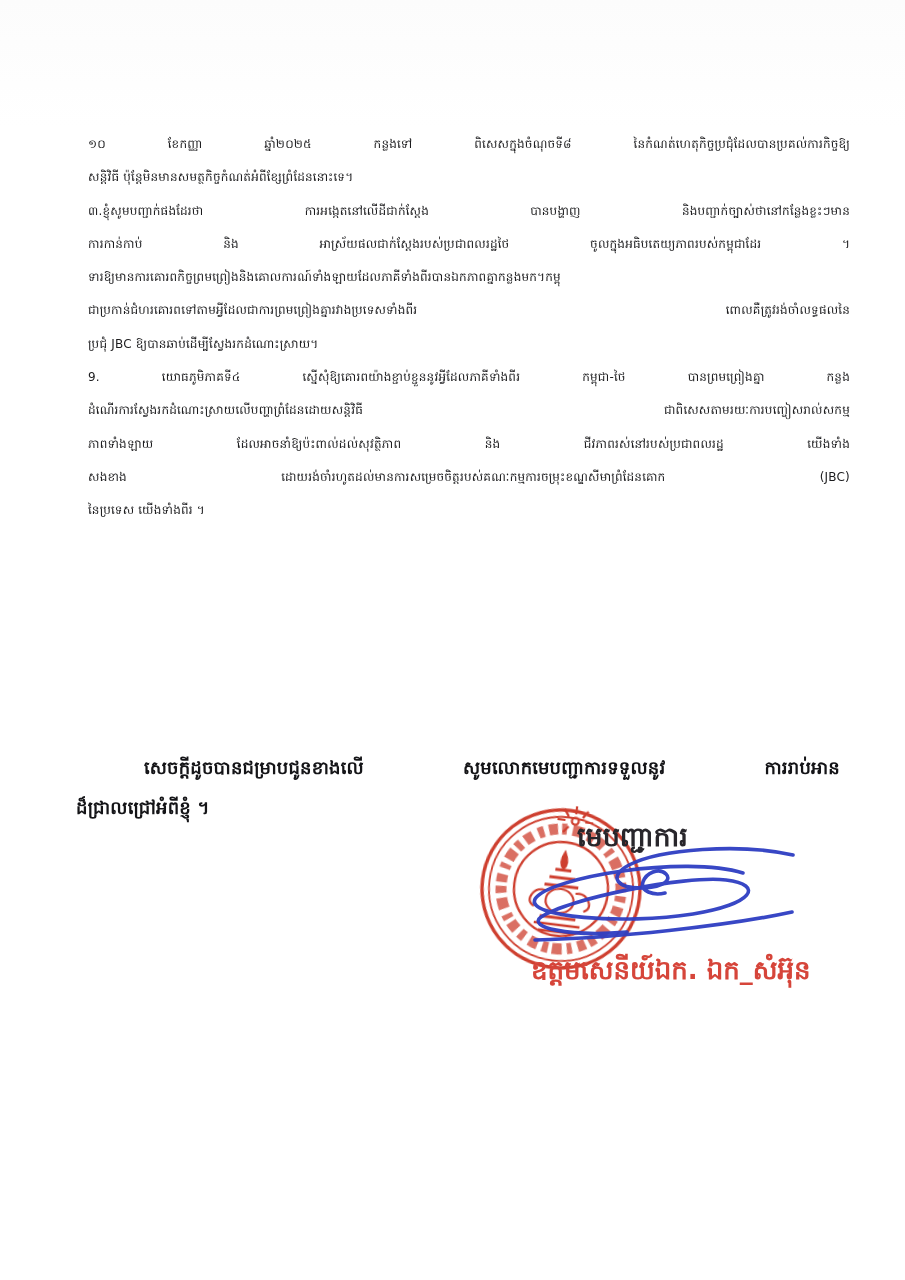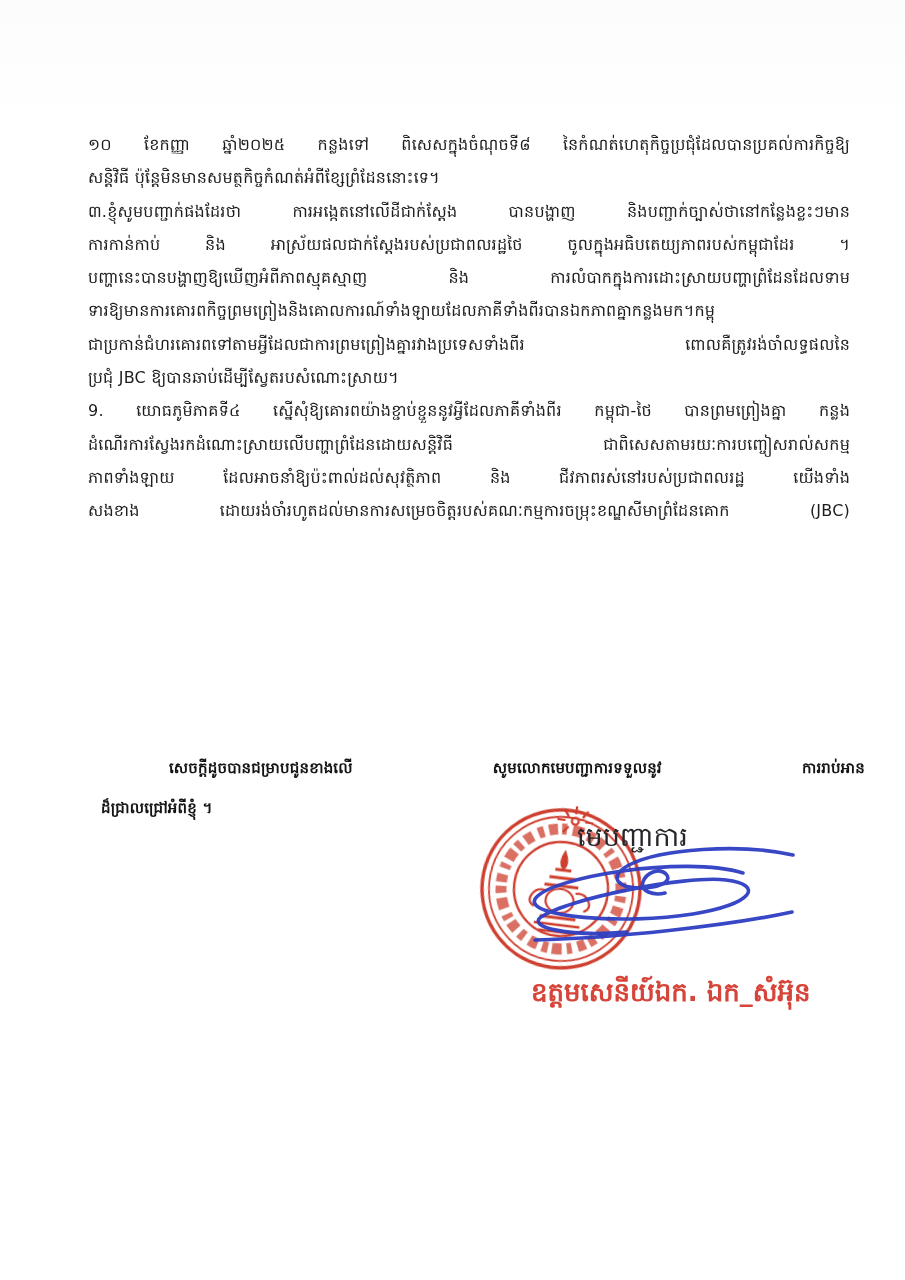--- a/index.html
+++ b/index.html
@@ -8,80 +8,80 @@
     width:905px; height:1280px;
     margin:0 auto;
     background:linear-gradient(180deg,#fcfcfc 0%, #ffffff 10%);
     overflow:hidden;
     font-family:"DejaVu Sans", sans-serif;
     color:#1c1c1e;
   }
   
   .body-text {
     position:absolute; left:88px; top:128px; width:762px;
-    font-size:16px; color:#1c1c1e; letter-spacing:0.2px;
+    font-size:12px; color:#1c1c1e; letter-spacing:0.2px;
   }
   .line {
     height:33.3px; line-height:33.3px;
     white-space:nowrap; overflow:visible;
     text-align:justify; text-align-last:justify;
   }
   .line.pend { text-align-last:left; }
 
   
   .closing {
-    position:absolute; left:101px; top:748px; width:764px;
-    font-size:15px; font-weight:bold; color:#141417; letter-spacing:0.2px;
+    position:absolute; left:76px; top:748px; width:764px;
+    font-size:18px; font-weight:bold; color:#141417; letter-spacing:0.2px;
   }
   .cline { height:40px; line-height:40px; white-space:nowrap;text-align:right; }
   .cline.c1 { padding-left:68px; text-align:justify; text-align-last:justify; }
   .cline.c2 { text-align-last:left; }
 
   
   .stamp-wrap {
     position:absolute; left:476px; top:804px; width:170px; height:170px;
     transform:rotate(7deg);
     filter:blur(0.5px);
     opacity:0.95;
     z-index:1;
   }
   .commander-title {
     position:absolute; left:577px; top:820px;
-    font-size:27px; font-weight:normal; color:#28262b;
+    font-size:27px; font-weight:bold; color:#28262b;
     z-index:2; white-space:nowrap;
   }
   .sig-wrap {
     position:absolute; left:505px; top:833px; width:295px; height:120px;
     z-index:3;
   }
   .signer-name {
-    position:absolute; left:531px; top:976px;
+    position:absolute; left:531px; top:954px;
     font-size:26px; font-weight:bold; color:#d6453a;
     z-index:2; white-space:nowrap;
     filter:blur(0.3px);
   }
 </style>
 </head>
 <body>
 
 <div class="page">
 
   <div class="body-text">
     <div class="line">១០ ខែកញ្ញា ឆ្នាំ២០២៥ កន្លងទៅ ពិសេសក្នុងចំណុចទី៨ នៃកំណត់ហេតុកិច្ចប្រជុំដែលបានប្រគល់ការកិច្ចឱ្យ</div>
     <div class="line pend">សន្តិវិធី ប៉ុន្តែមិនមានសមត្ថកិច្ចកំណត់អំពីខ្សែព្រំដែននោះទេ។</div>
     <div class="line">៣.ខ្ញុំសូមបញ្ជាក់ផងដែរថា ការអង្កេតនៅលើដីជាក់ស្តែង បានបង្ហាញ និងបញ្ជាក់ច្បាស់ថានៅកន្លែងខ្លះៗមាន</div>
     <div class="line">ការកាន់កាប់ និង អាស្រ័យផលជាក់ស្តែងរបស់ប្រជាពលរដ្ឋថៃ ចូលក្នុងអធិបតេយ្យភាពរបស់កម្ពុជាដែរ ។</div>
-    <div class="line">បញ្ហានេះបានបង្ហាញឱ្យឃើញអំពីភាពស្មុគស្មាញ និង ការលំបាកក្នុងការដោះស្រាយបញ្ហាព្រំដែនដែលទាម</div>
     <div class="line">ទារឱ្យមានការគោរពកិច្ចព្រមព្រៀងនិងគោលការណ៍ទាំងឡាយដែលភាគីទាំងពីរបានឯកភាពគ្នាកន្លងមក។កម្ពុ</div>
     <div class="line">ជាប្រកាន់ជំហរគោរពទៅតាមអ្វីដែលជាការព្រមព្រៀងគ្នារវាងប្រទេសទាំងពីរ ពោលគឺត្រូវរង់ចាំលទ្ធផលនៃ</div>
-    <div class="line pend">ប្រជុំ JBC ឱ្យបានឆាប់ដើម្បីស្វែតរបសំណោះស្រាយ។</div>
+    <div class="line pend">ប្រជុំ JBC ឱ្យបានឆាប់ដើម្បីស្វែងរកដំណោះស្រាយ។</div>
     <div class="line">9. យោធភូមិភាគទី៤ ស្នើសុំឱ្យគោរពយ៉ាងខ្ជាប់ខ្ជួននូវអ្វីដែលភាគីទាំងពីរ កម្ពុជា-ថៃ បានព្រមព្រៀងគ្នា កន្លង</div>
     <div class="line">ដំណើរការស្វែងរកដំណោះស្រាយលើបញ្ហាព្រំដែនដោយសន្តិវិធី ជាពិសេសតាមរយៈការបញ្ចៀសរាល់សកម្ម</div>
     <div class="line">ភាពទាំងឡាយ ដែលអាចនាំឱ្យប៉ះពាល់ដល់សុវត្ថិភាព និង ជីវភាពរស់នៅរបស់ប្រជាពលរដ្ឋ យើងទាំង</div>
     <div class="line">សងខាង ដោយរង់ចាំរហូតដល់មានការសម្រេចចិត្តរបស់គណៈកម្មការចម្រុះខណ្ឌសីមាព្រំដែនគោក (JBC)</div>
+    <div class="line pend">នៃប្រទេស យើងទាំងពីរ ។</div>
   </div>
 
   <div class="closing">
     <div class="cline c1">សេចក្តីដូចបានជម្រាបជូនខាងលើ សូមលោកមេបញ្ជាការទទួលនូវ ការរាប់អាន</div>
     <div class="cline c2">ដ៏ជ្រាលជ្រៅអំពីខ្ញុំ ។</div>
   </div>
 
   <div class="stamp-wrap">
     <svg width="170" height="170" viewBox="0 0 170 170">
       <g stroke="#cc3524" fill="none">

